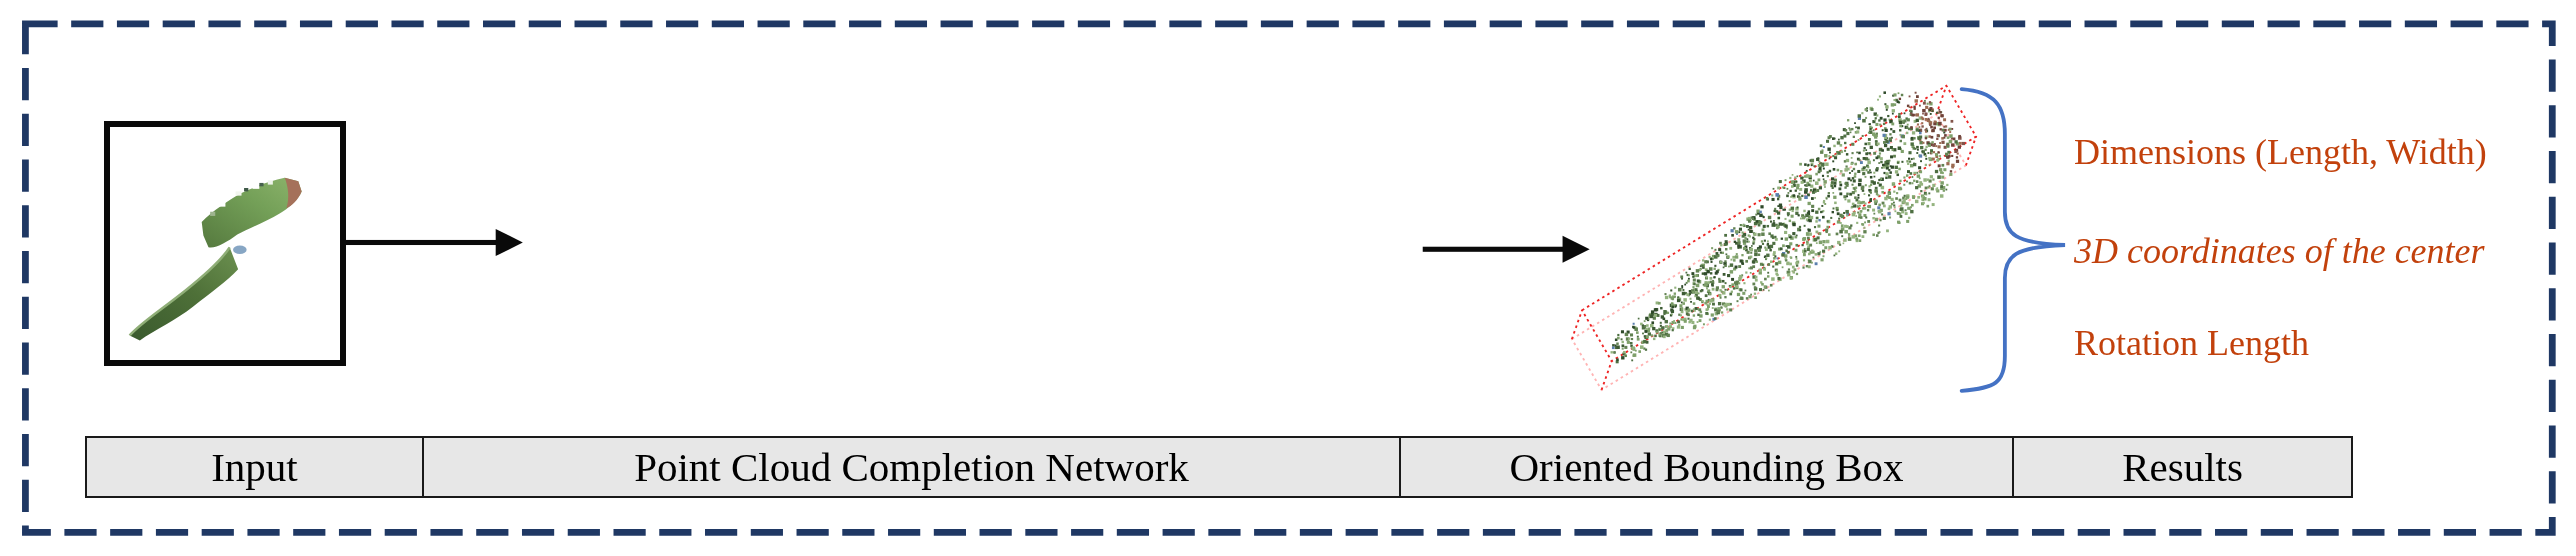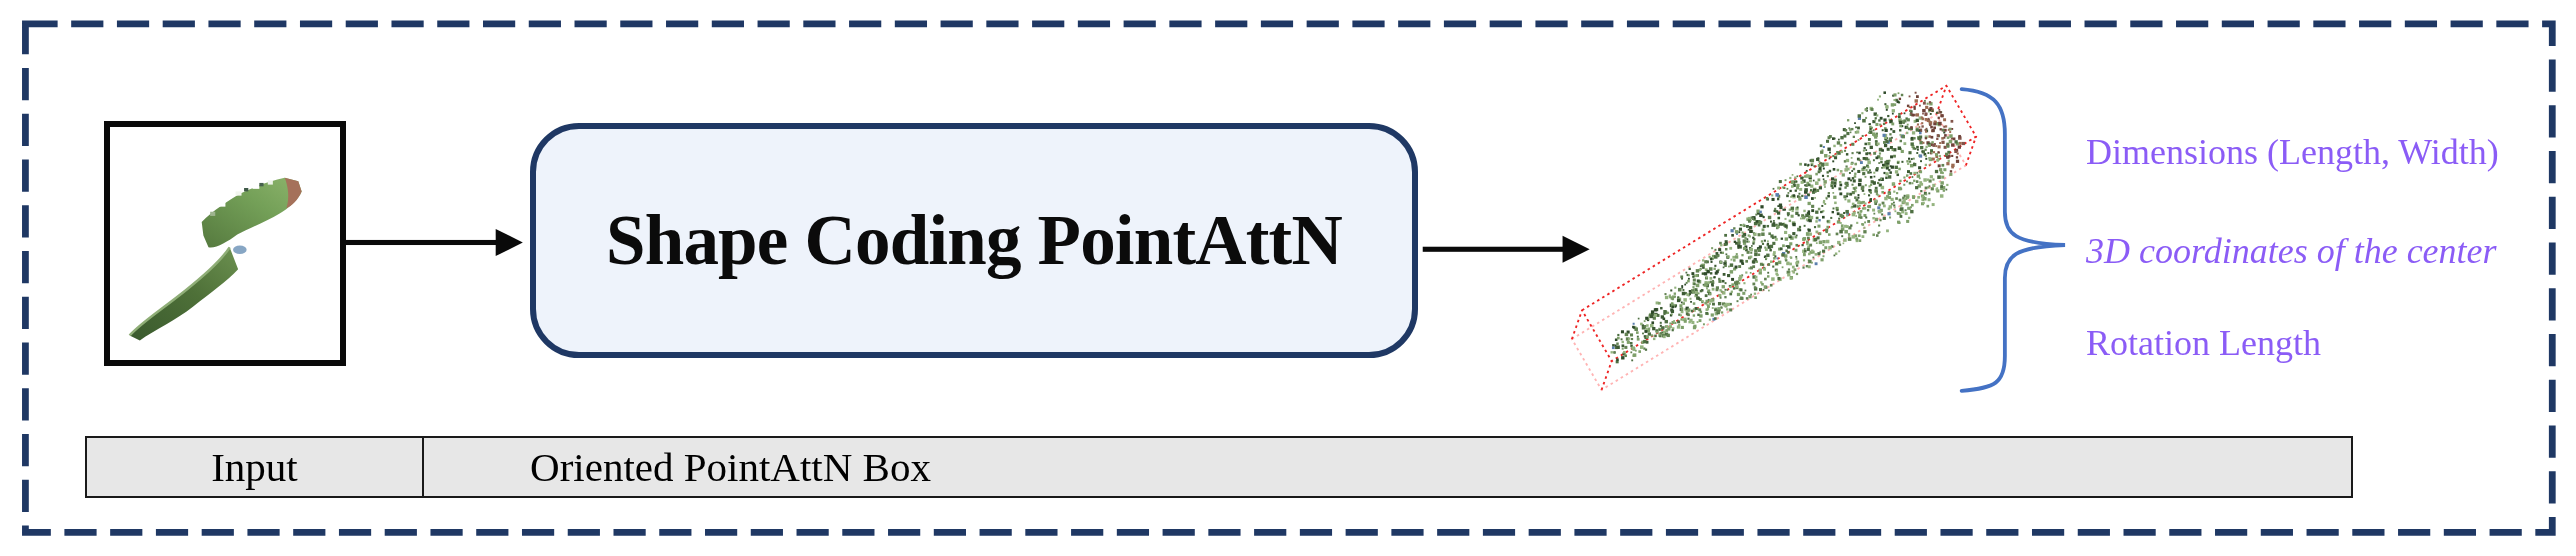--- a/index.html
+++ b/index.html
@@ -10,21 +10,21 @@
   .input-box{position:absolute;left:104px;top:121px;width:242px;height:245px;
              border:6px solid #0a0a0a;background:#ffffff;box-sizing:border-box;}
   .input-box svg{position:absolute;left:0;top:0;width:100%;height:100%;}
   
   .network-box{position:absolute;left:530px;top:123px;width:888px;height:235px;
                box-sizing:border-box;border:6px solid #1f3864;border-radius:49px;
                background:#eef3fb;display:flex;align-items:center;justify-content:center;}
   .network-label{font-size:71px;font-weight:bold;color:#0b0b0b;letter-spacing:-0.8px;white-space:nowrap;}
   
   .result-line{position:absolute;left:2074px;height:51px;line-height:51px;
-               font-size:36px;color:#8b5cf6;white-space:nowrap;margin-left:12px;}
+               font-size:36px;color:#c2410c;white-space:nowrap;}
   .rl-1{top:127px;} .rl-2{top:226px;font-style:italic;} .rl-3{top:318px;}
   
   .caption-bar{position:absolute;left:85px;top:436px;width:2268px;height:62px;
                display:flex;box-sizing:border-box;border:2.5px solid #1a1a1a;background:#e7e7e7;}
   .caption-cell{box-sizing:border-box;height:100%;display:flex;align-items:center;justify-content:center;
                 font-size:41px;color:#000;border-right:2.5px solid #1a1a1a;white-space:nowrap;}
   .caption-cell:last-child{border-right:none;}
   .cc-0{width:337px;} .cc-1{width:977px;} .cc-2{width:613px;} .cc-3{flex:1;}
 </style>
 </head>
@@ -1784,29 +1784,28 @@
         <rect x="168" y="68" width="8" height="5" fill="#ffffff"></rect>
         <rect x="186" y="63" width="6" height="5" fill="#eef3ea"></rect>
         <rect x="158" y="72" width="5" height="4" fill="#3f5948"></rect>
         <rect x="176" y="66" width="5" height="4" fill="#46604d"></rect>
         <rect x="118" y="100" width="6" height="5" fill="#9db48e"></rect>
         <ellipse cx="153" cy="145" rx="8" ry="5" fill="#87a6c4"></ellipse>
       </g>
     </svg>
   </div>
 
-  <div class="network-box">
-    <span class="network-label">Shape Coding PointAttN</span>
-  </div>
 
   <div>
     <div class="result-line rl-1">Dimensions (Length, Width)</div>
     <div class="result-line rl-2">3D coordinates of the center</div>
     <div class="result-line rl-3">Rotation Length</div>
   </div>
 
   <div class="caption-bar">
     <div class="caption-cell cc-0">Input</div>
-    <div class="caption-cell cc-2">Oriented PointAttN Box</div>
+    <div class="caption-cell cc-1">Point Cloud Completion Network</div>
+    <div class="caption-cell cc-2">Oriented Bounding Box</div>
+    <div class="caption-cell cc-3">Results</div>
   </div>
 
 </div>
 
 
 </body></html>

